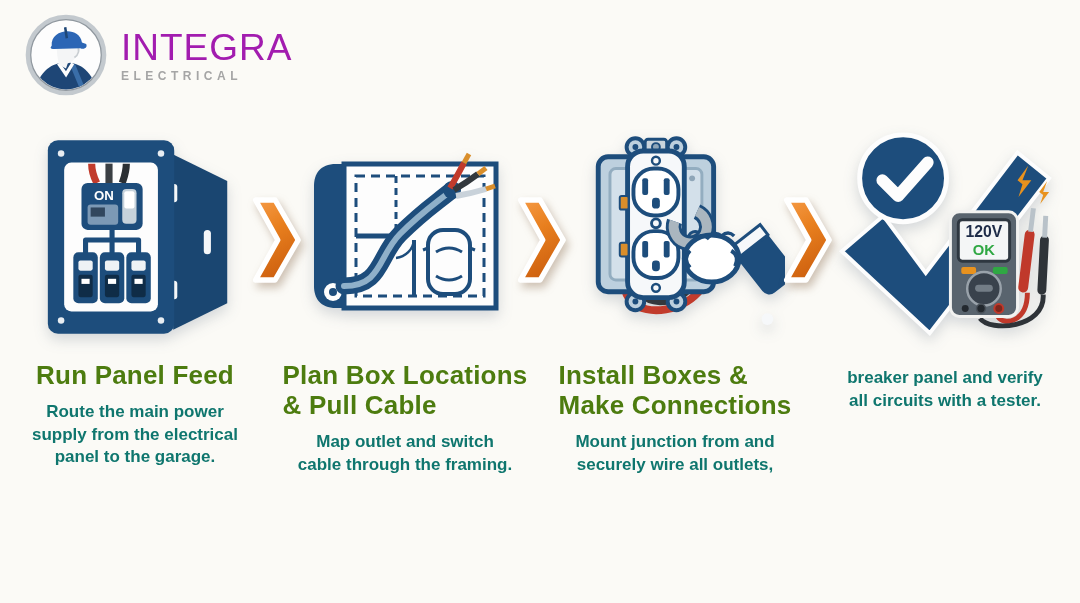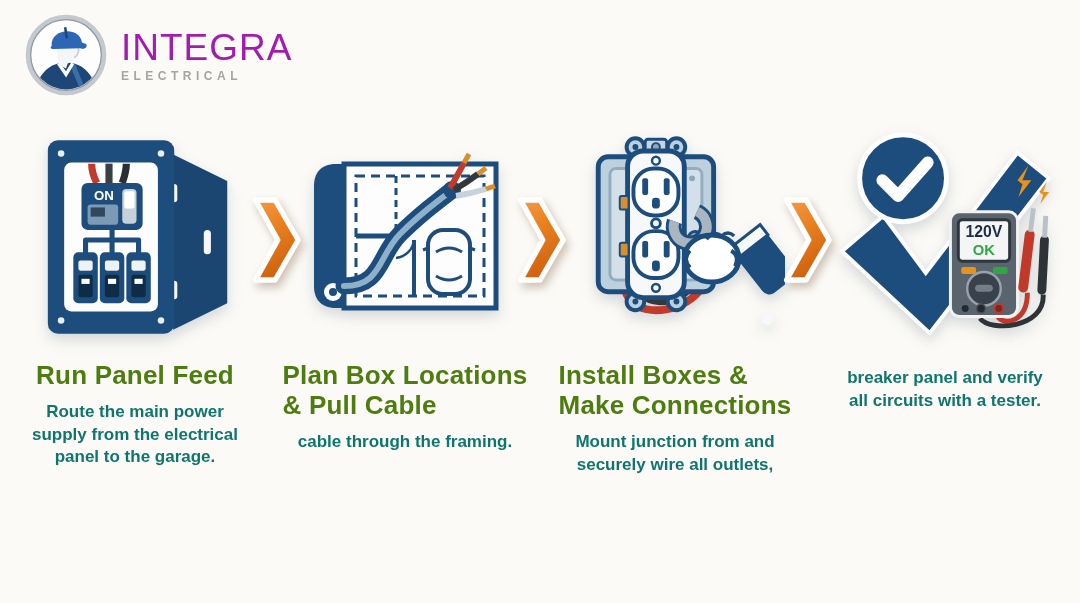--- a/index.html
+++ b/index.html
@@ -159,20 +159,21 @@
           <path d="M178 38 L186 32" stroke="#d98e2b" stroke-width="5"></path>
           <path d="M156 60 C 168 58 176 56 186 53" stroke="#c9d2da" stroke-width="6" fill="none"></path>
           <path d="M186 53 L195 50" stroke="#d98e2b" stroke-width="5"></path>
         </svg>
       </div>
       <h2 class="step-title">
         <span class="tl">Plan Box Locations</span>
         <span class="tl">&amp; Pull Cable</span>
       </h2>
       <p class="step-desc">
+        <span class="dl">Map outlet and switch</span>
         <span class="dl">cable through the framing.</span>
       </p>
     </div>
 
     <div class="step">
       <div class="icon-wrap">
         <svg width="220" height="220" viewBox="0 0 225 222">
 
           <path d="M120 100 C154 108 154 146 140 164 C122 188 84 194 68 178 C58 168 60 154 72 150" stroke="#c13b2c" stroke-width="8" fill="none"></path>
           <path d="M72 150 L60 146" stroke="#d98e2b" stroke-width="6"></path>

